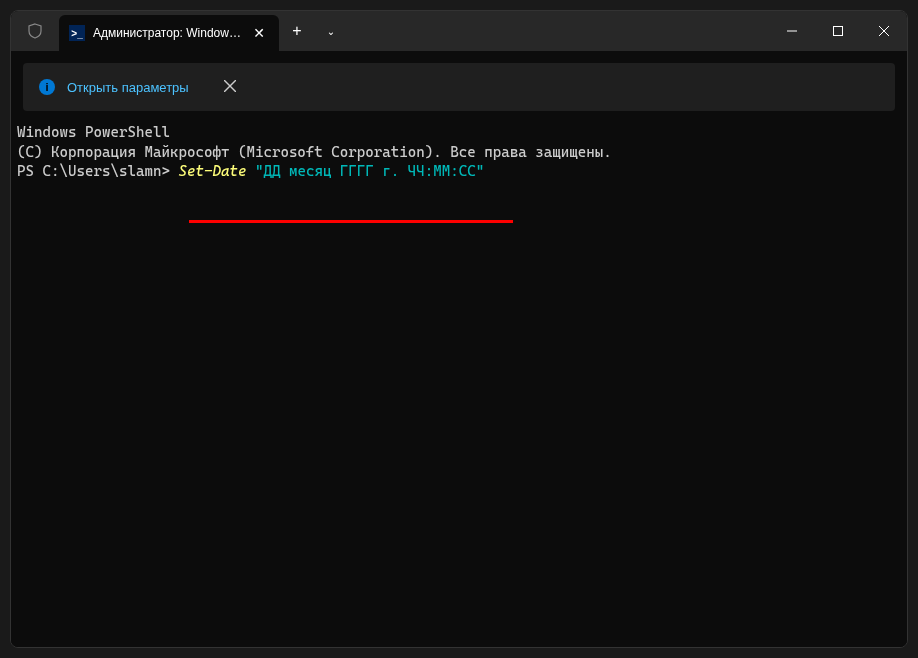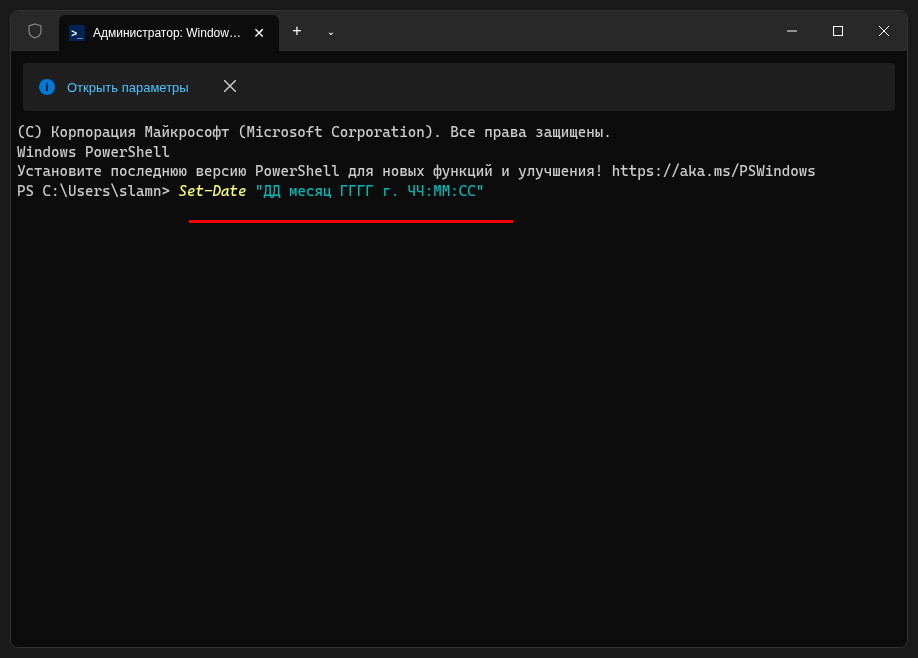--- a/index.html
+++ b/index.html
@@ -238,21 +238,20 @@
     <div class="notification-link">Открыть параметры</div>
     <div class="notification-close">
       <svg width="12" height="12" viewBox="0 0 10 10">
           <line x1="0" y1="0" x2="10" y2="10" stroke="#ccc" stroke-width="1.2"></line>
           <line x1="10" y1="0" x2="0" y2="10" stroke="#ccc" stroke-width="1.2"></line>
         </svg>
     </div>
   </div>
 
   <div class="terminal-area">
+    <div class="term-line">Windows PowerShell</div>
     <div class="term-line">(C) Корпорация Майкрософт (Microsoft Corporation). Все права защищены.</div>
-    <div class="term-line">Windows PowerShell</div>
     <div class="term-line"></div>
-    <div class="term-line">Установите последнюю версию PowerShell для новых функций и улучшения! https://aka.ms/PSWindows</div>
     <div class="term-line"></div>
     <div class="term-line"><span class="prompt">PS C:\Users\slamn&gt; </span><span class="cmd-yellow">Set-Date </span><span class="cmd-cyan">"ДД месяц ГГГГ г. ЧЧ:ММ:СС"</span></div>
     <div class="underline-annotation"></div>
   </div>
 </div>
 
 </body></html>

